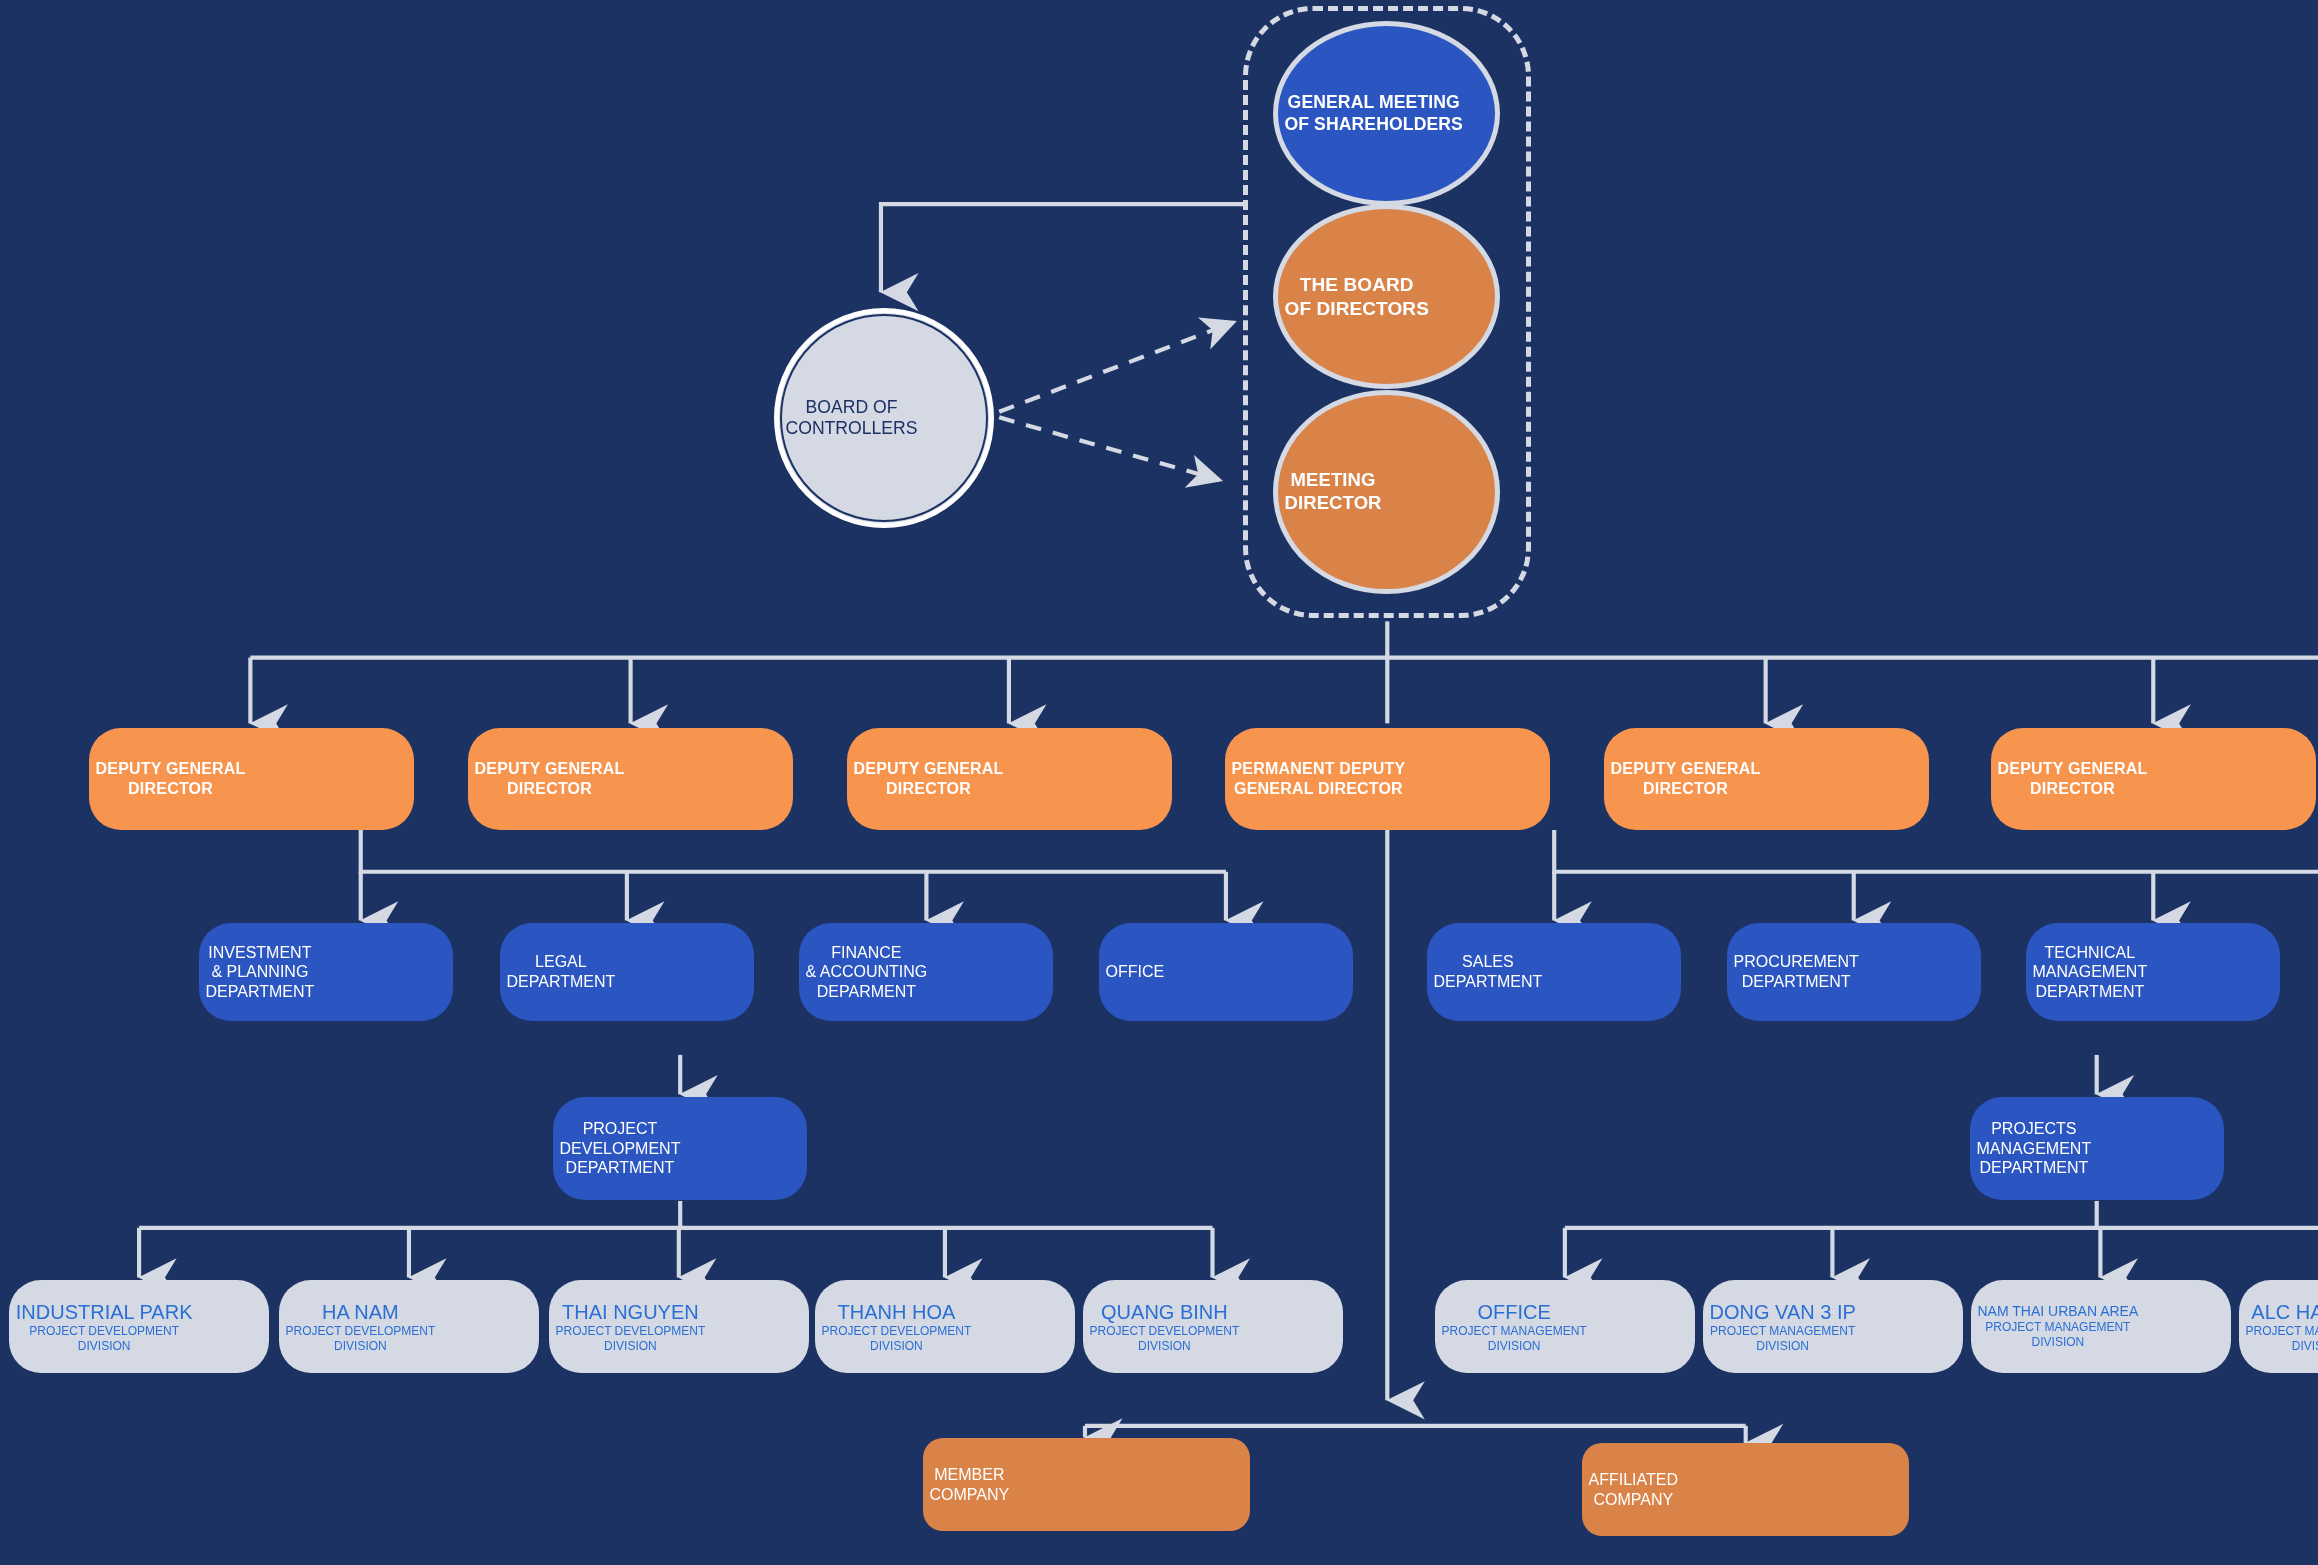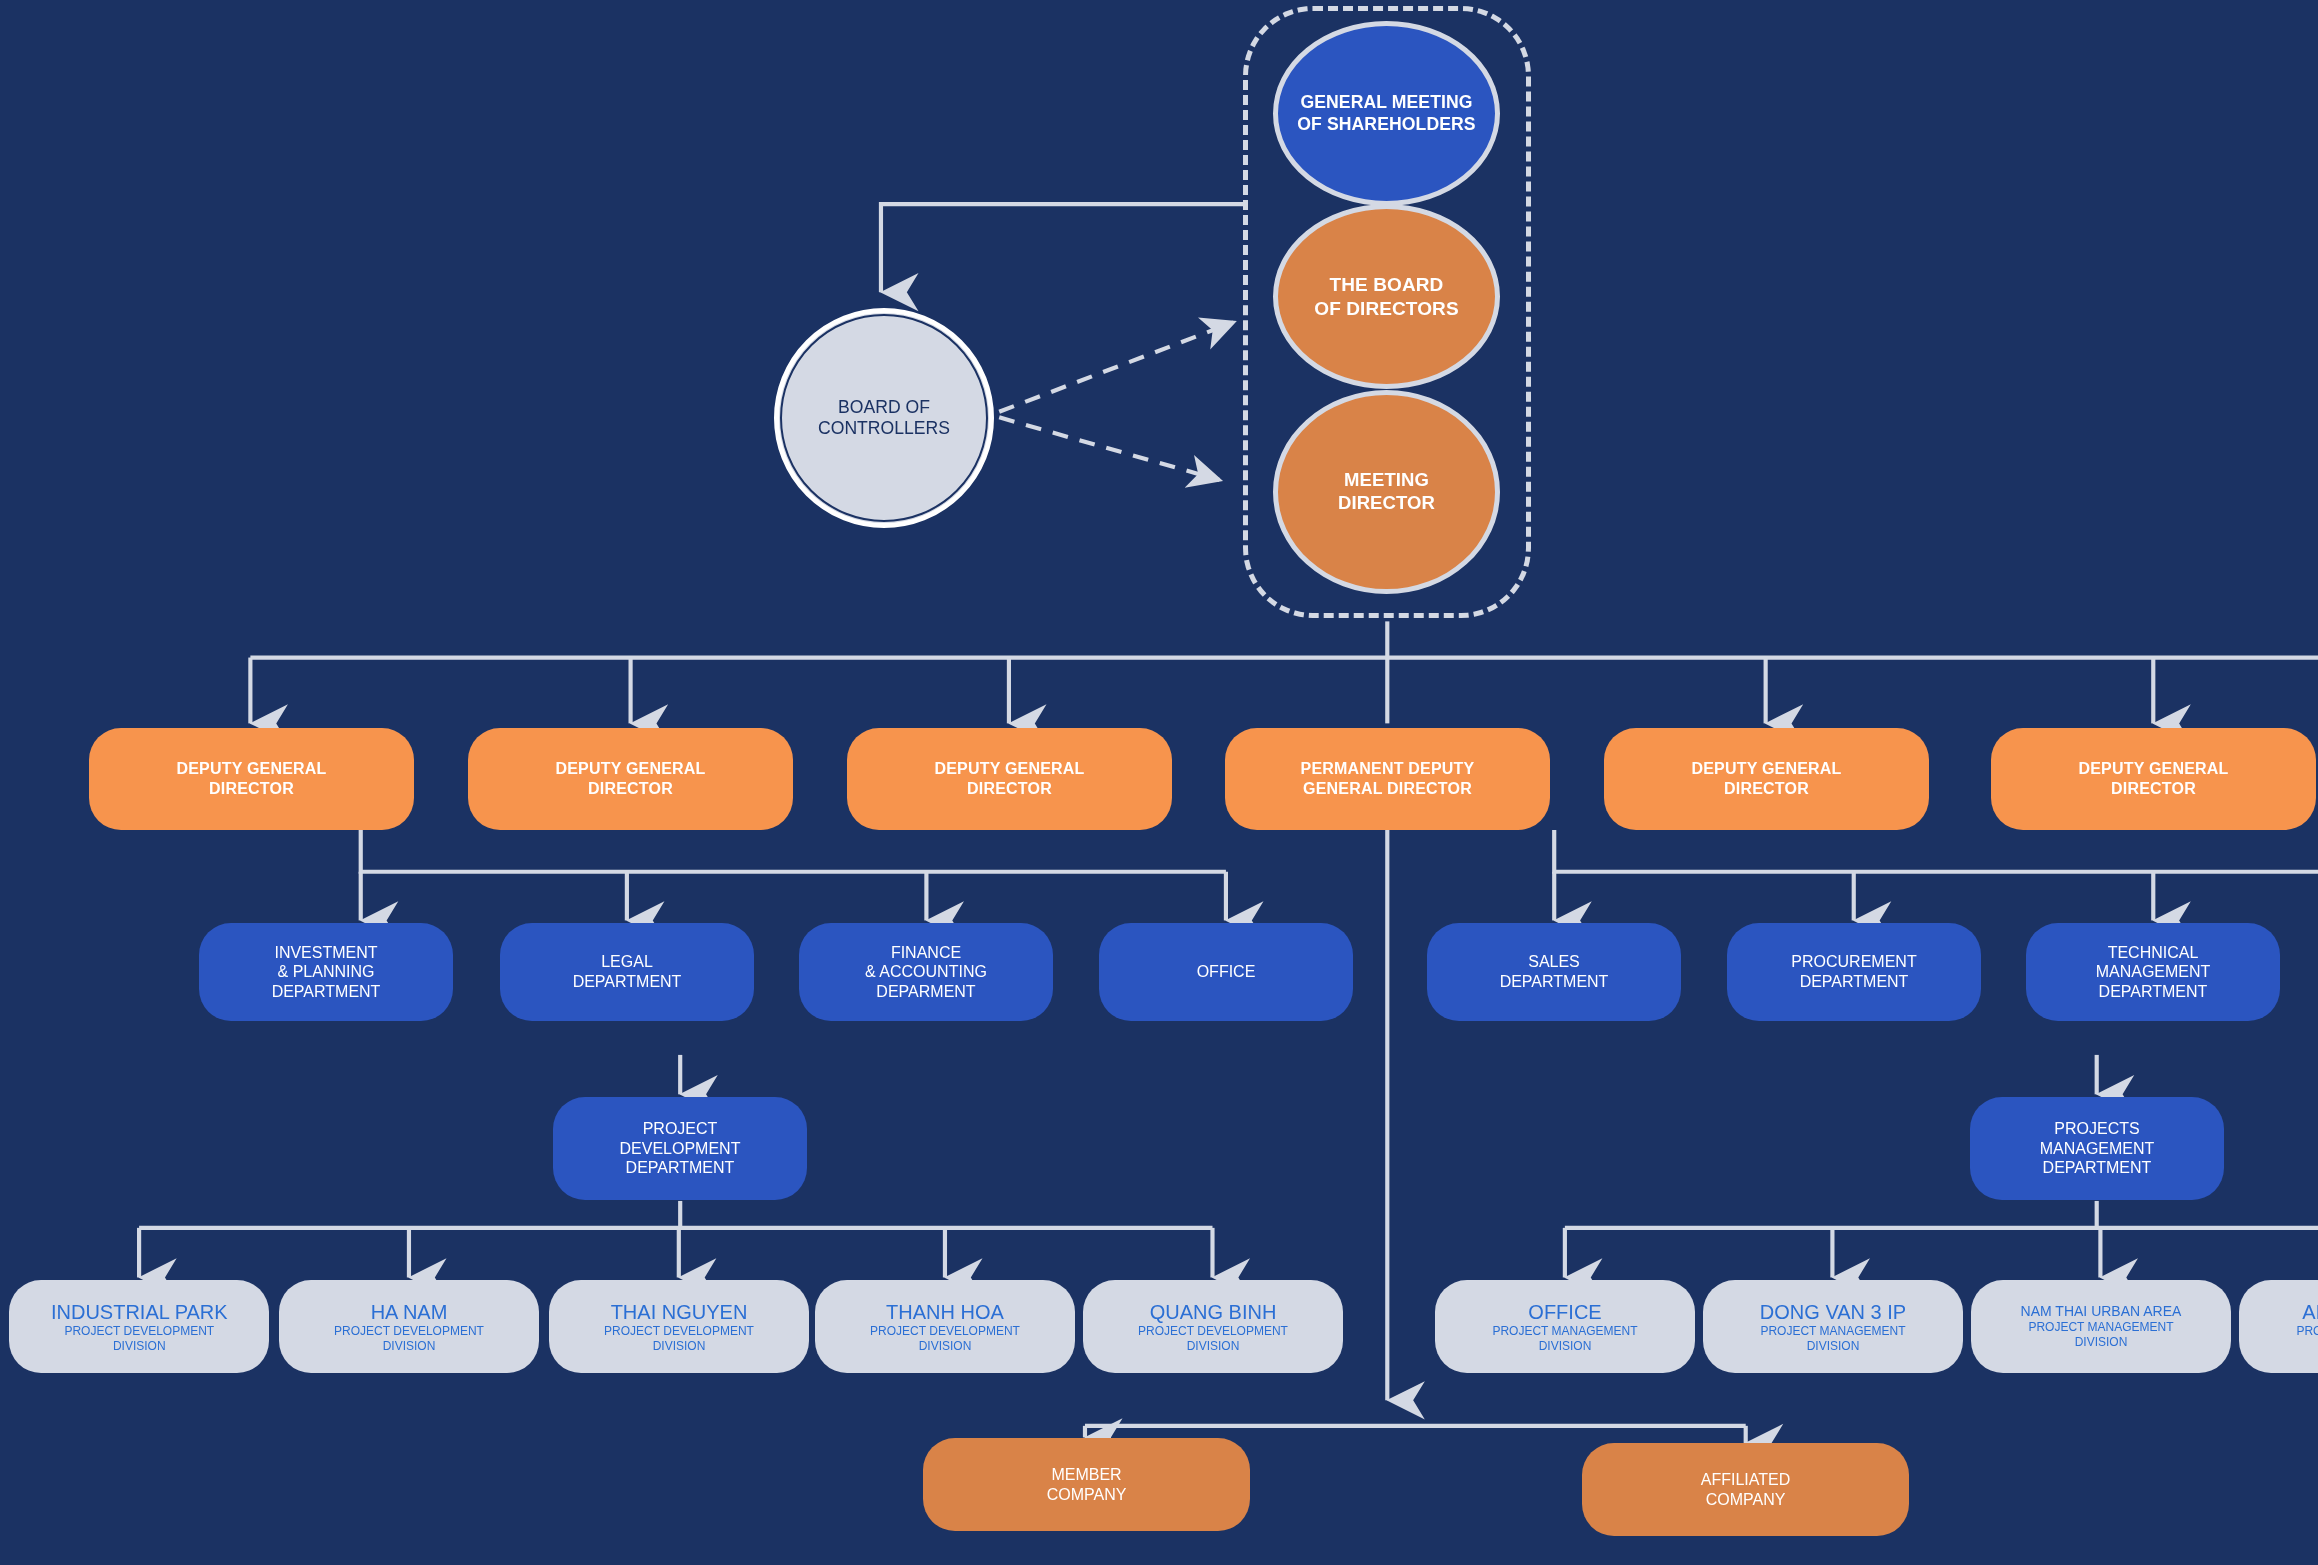--- a/index.html
+++ b/index.html
@@ -20,21 +20,21 @@
     inset: 0;
     width: 2782px;
     height: 1565px;
     pointer-events: none;
     z-index: 1;
   }
   .node {
     position: absolute;
     display: flex;
     align-items: center;
-    justify-content: center;
+    justify-content: flex-start;
     text-align: center;
     z-index: 3;
     line-height: 1.22;
   }
 
   
   .ellipse {
     border-radius: 50%;
     border: 5.1px solid #d4d9e4;
     color: #ffffff;
@@ -85,21 +85,21 @@
   }
   .gray-div .div-title { font-size: 20px; display: block; }
   .gray-div .div-sub   { font-size: 12px; display: block; }
   .gray-div .div-sub2  { font-size: 12px; display: block; }
 
   .company {
     background: #d98348;
     color: #ffffff;
     font-size: 16px;
     font-weight: 400;
-    border-radius: 32px;
+    border-radius: 20px;
   }
   .node span.lbl { display: block; padding: 0 6.5px; }
 </style>
 </head>
 <body>
 
 <div id="stage">
 
   <svg id="wires" viewBox="0 0 6000 3375">
     <defs>

